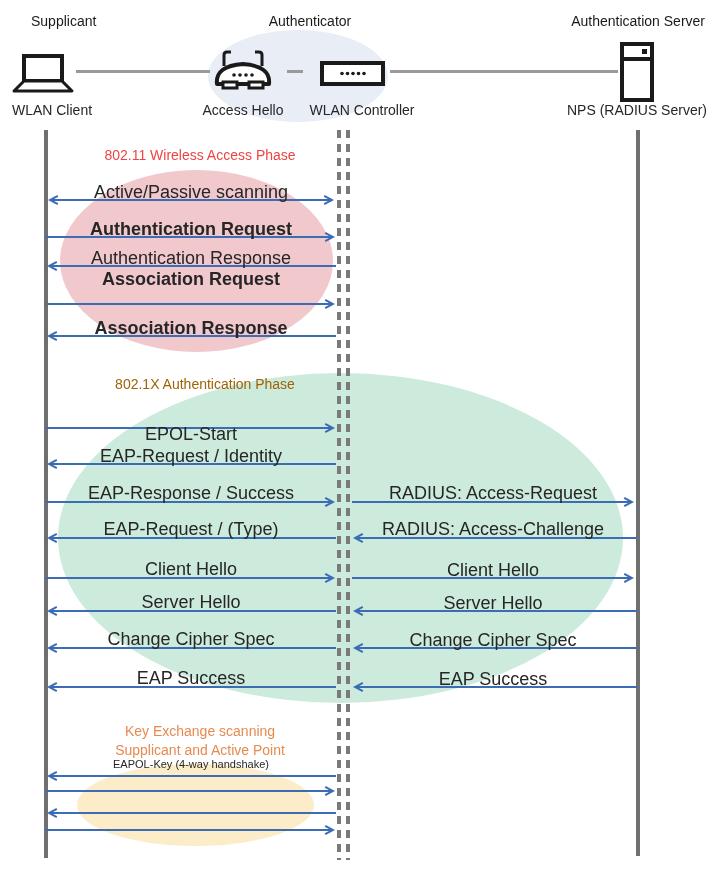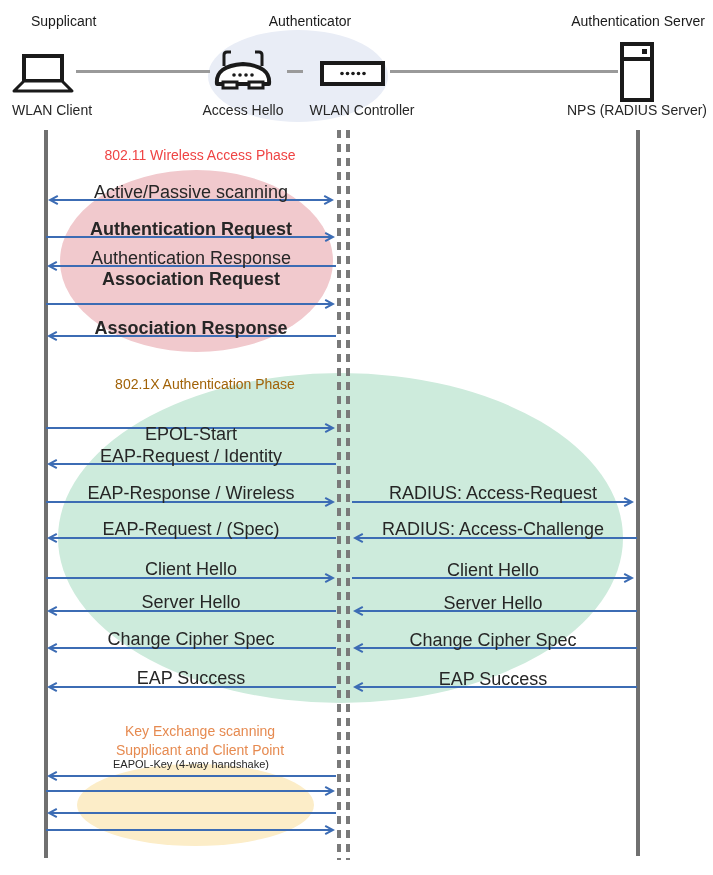--- a/index.html
+++ b/index.html
@@ -72,33 +72,33 @@
 
   <div class="lifeline" style="left:44px;top:130px;height:728px;"></div>
   <div class="lifeline dashed" style="left:337px;top:130px;height:730px;"></div>
   <div class="lifeline dashed" style="left:346px;top:130px;height:730px;"></div>
   <div class="lifeline" style="left:636px;top:130px;height:726px;"></div>
 
   <div class="phase-title" style="left:50px;top:146px;width:300px;color:#ef4444;">802.11 Wireless Access Phase</div>
   <div class="phase-title" style="left:55px;top:375px;width:300px;color:#a16207;">802.1X Authentication Phase</div>
   <div class="phase-title" style="left:50px;top:722px;width:300px;color:#e68a50;">
     <div>Key Exchange scanning</div>
-    <div>Supplicant and Client Point</div>
+    <div>Supplicant and Active Point</div>
   </div>
 
   <div class="msg-label seg-left" style="top:182px;">Active/Passive scanning</div>
   <div class="msg-label seg-left" style="top:219px;font-weight:bold;">Authentication Request</div>
   <div class="msg-label seg-left" style="top:248px;">Authentication Response</div>
   <div class="msg-label seg-left" style="top:269px;font-weight:bold;">Association Request</div>
   <div class="msg-label seg-left" style="top:318px;font-weight:bold;">Association Response</div>
 
   <div class="msg-label seg-left" style="top:424px;">EPOL-Start</div>
   <div class="msg-label seg-left" style="top:446px;">EAP-Request / Identity</div>
-  <div class="msg-label seg-left" style="top:483px;">EAP-Response / Wireless</div>
-  <div class="msg-label seg-left" style="top:519px;">EAP-Request / (Spec)</div>
+  <div class="msg-label seg-left" style="top:483px;">EAP-Response / Success</div>
+  <div class="msg-label seg-left" style="top:519px;">EAP-Request / (Type)</div>
   <div class="msg-label seg-left" style="top:559px;">Client Hello</div>
   <div class="msg-label seg-left" style="top:592px;">Server Hello</div>
   <div class="msg-label seg-left" style="top:629px;">Change Cipher Spec</div>
   <div class="msg-label seg-left" style="top:668px;">EAP Success</div>
 
   <div class="msg-label seg-right" style="top:483px;">RADIUS: Access-Request</div>
   <div class="msg-label seg-right" style="top:519px;">RADIUS: Access-Challenge</div>
   <div class="msg-label seg-right" style="top:560px;">Client Hello</div>
   <div class="msg-label seg-right" style="top:593px;">Server Hello</div>
   <div class="msg-label seg-right" style="top:630px;">Change Cipher Spec</div>

